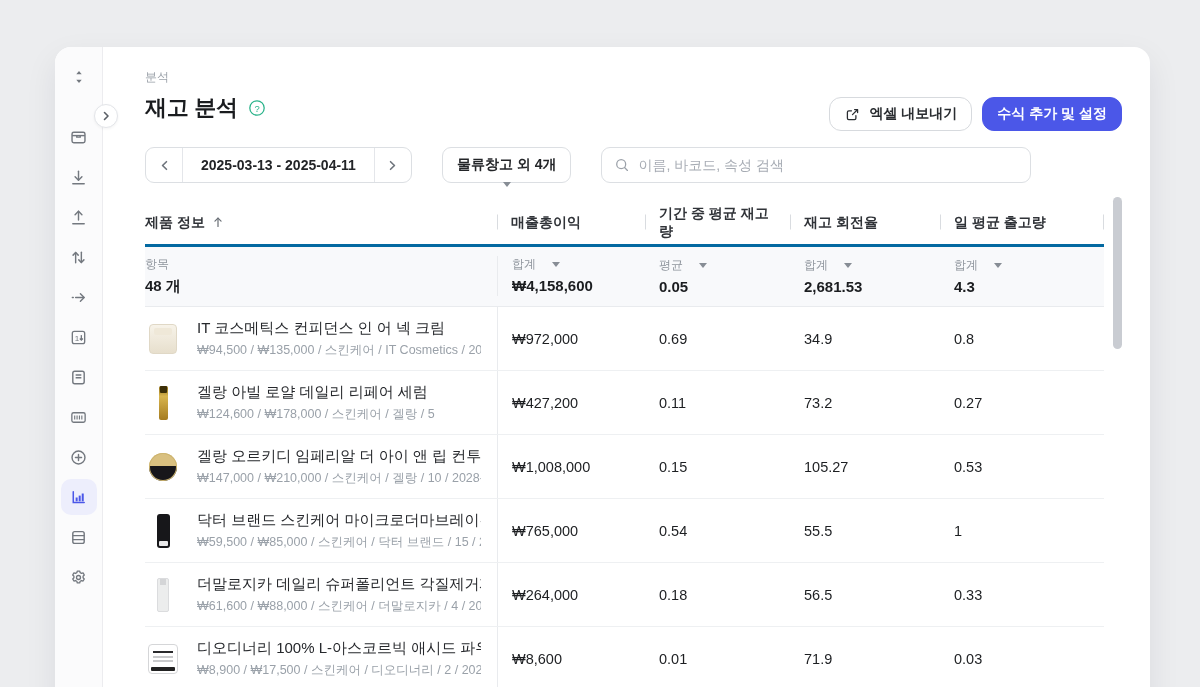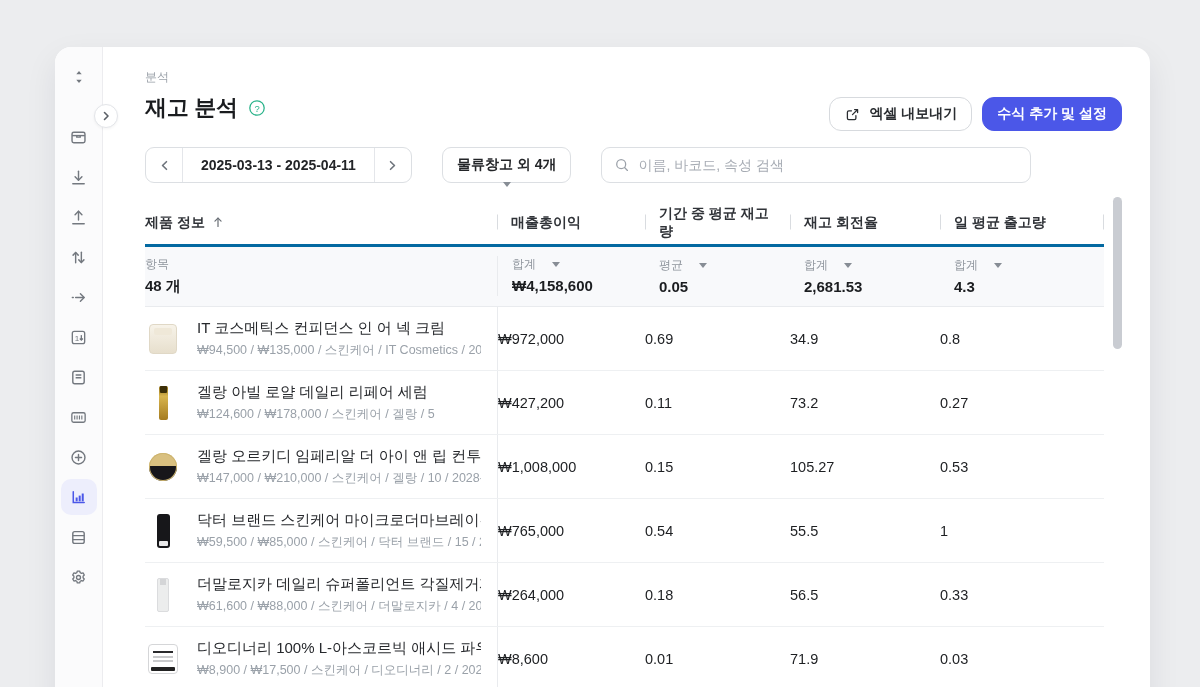--- a/index.html
+++ b/index.html
@@ -63,21 +63,21 @@
   .sum-label .caret { cursor:pointer; }
   .sum-value { font-size:15px; font-weight:600; color:#1b1d20; }
   .col-divide { border-left:1px solid #e9ebee; align-self:stretch; display:flex; align-items:center; }
   .row { min-height:64px; border-bottom:1px solid #eef0f2; cursor:pointer; }
   .product-cell { display:flex; align-items:center; gap:16px; padding-right:16px; min-width:0; }
   .thumb { width:36px; height:36px; flex:0 0 36px; display:flex; align-items:center; justify-content:center; }
   .prod-text { min-width:0; }
   .prod-title { font-size:15px; font-weight:500; color:#26282c; margin-bottom:4px;
                 white-space:nowrap; overflow:hidden; }
   .prod-sub { font-size:12.5px; color:#9aa1a9; white-space:nowrap; overflow:hidden; }
-  .val { font-size:14.5px; color:#1d1f22; }
+  .val { font-size:14.5px; color:#1d1f22; padding-left:14px; }
   
   .t-jar { width:28px; height:30px; border-radius:4px; background:linear-gradient(#f7f3e9,#e7dfcd); border:1px solid #e0d8c6; position:relative; }
   .t-jar::before { content:''; position:absolute; left:4px; right:4px; top:3px; height:7px; background:#efe8d8; border-radius:2px; }
   .t-serum { width:9px; height:34px; border-radius:2px; background:linear-gradient(#8a6a14,#d8b54e 30%,#a57b1f); position:relative; }
   .t-serum::before { content:''; position:absolute; left:1px; right:1px; top:0; height:7px; background:#3c2f08; border-radius:1px; }
   .t-compact { width:28px; height:28px; border-radius:50%; background:linear-gradient(180deg,#d9c080 0 48%,#17161a 48% 100%); box-shadow:inset 0 0 0 1px #cdb46f; }
   .t-tube { width:13px; height:34px; border-radius:3px; background:#17171a; position:relative; }
   .t-tube::before { content:''; position:absolute; left:2px; right:2px; bottom:2px; height:5px; background:#e9e9ea; border-radius:1px; }
   .t-bottle { width:12px; height:34px; border-radius:2px; background:#eceded; border:1px solid #dbdcde; position:relative; }
   .t-bottle::before { content:''; position:absolute; left:2px; right:2px; top:0; height:6px; background:#d4d5d7; }

